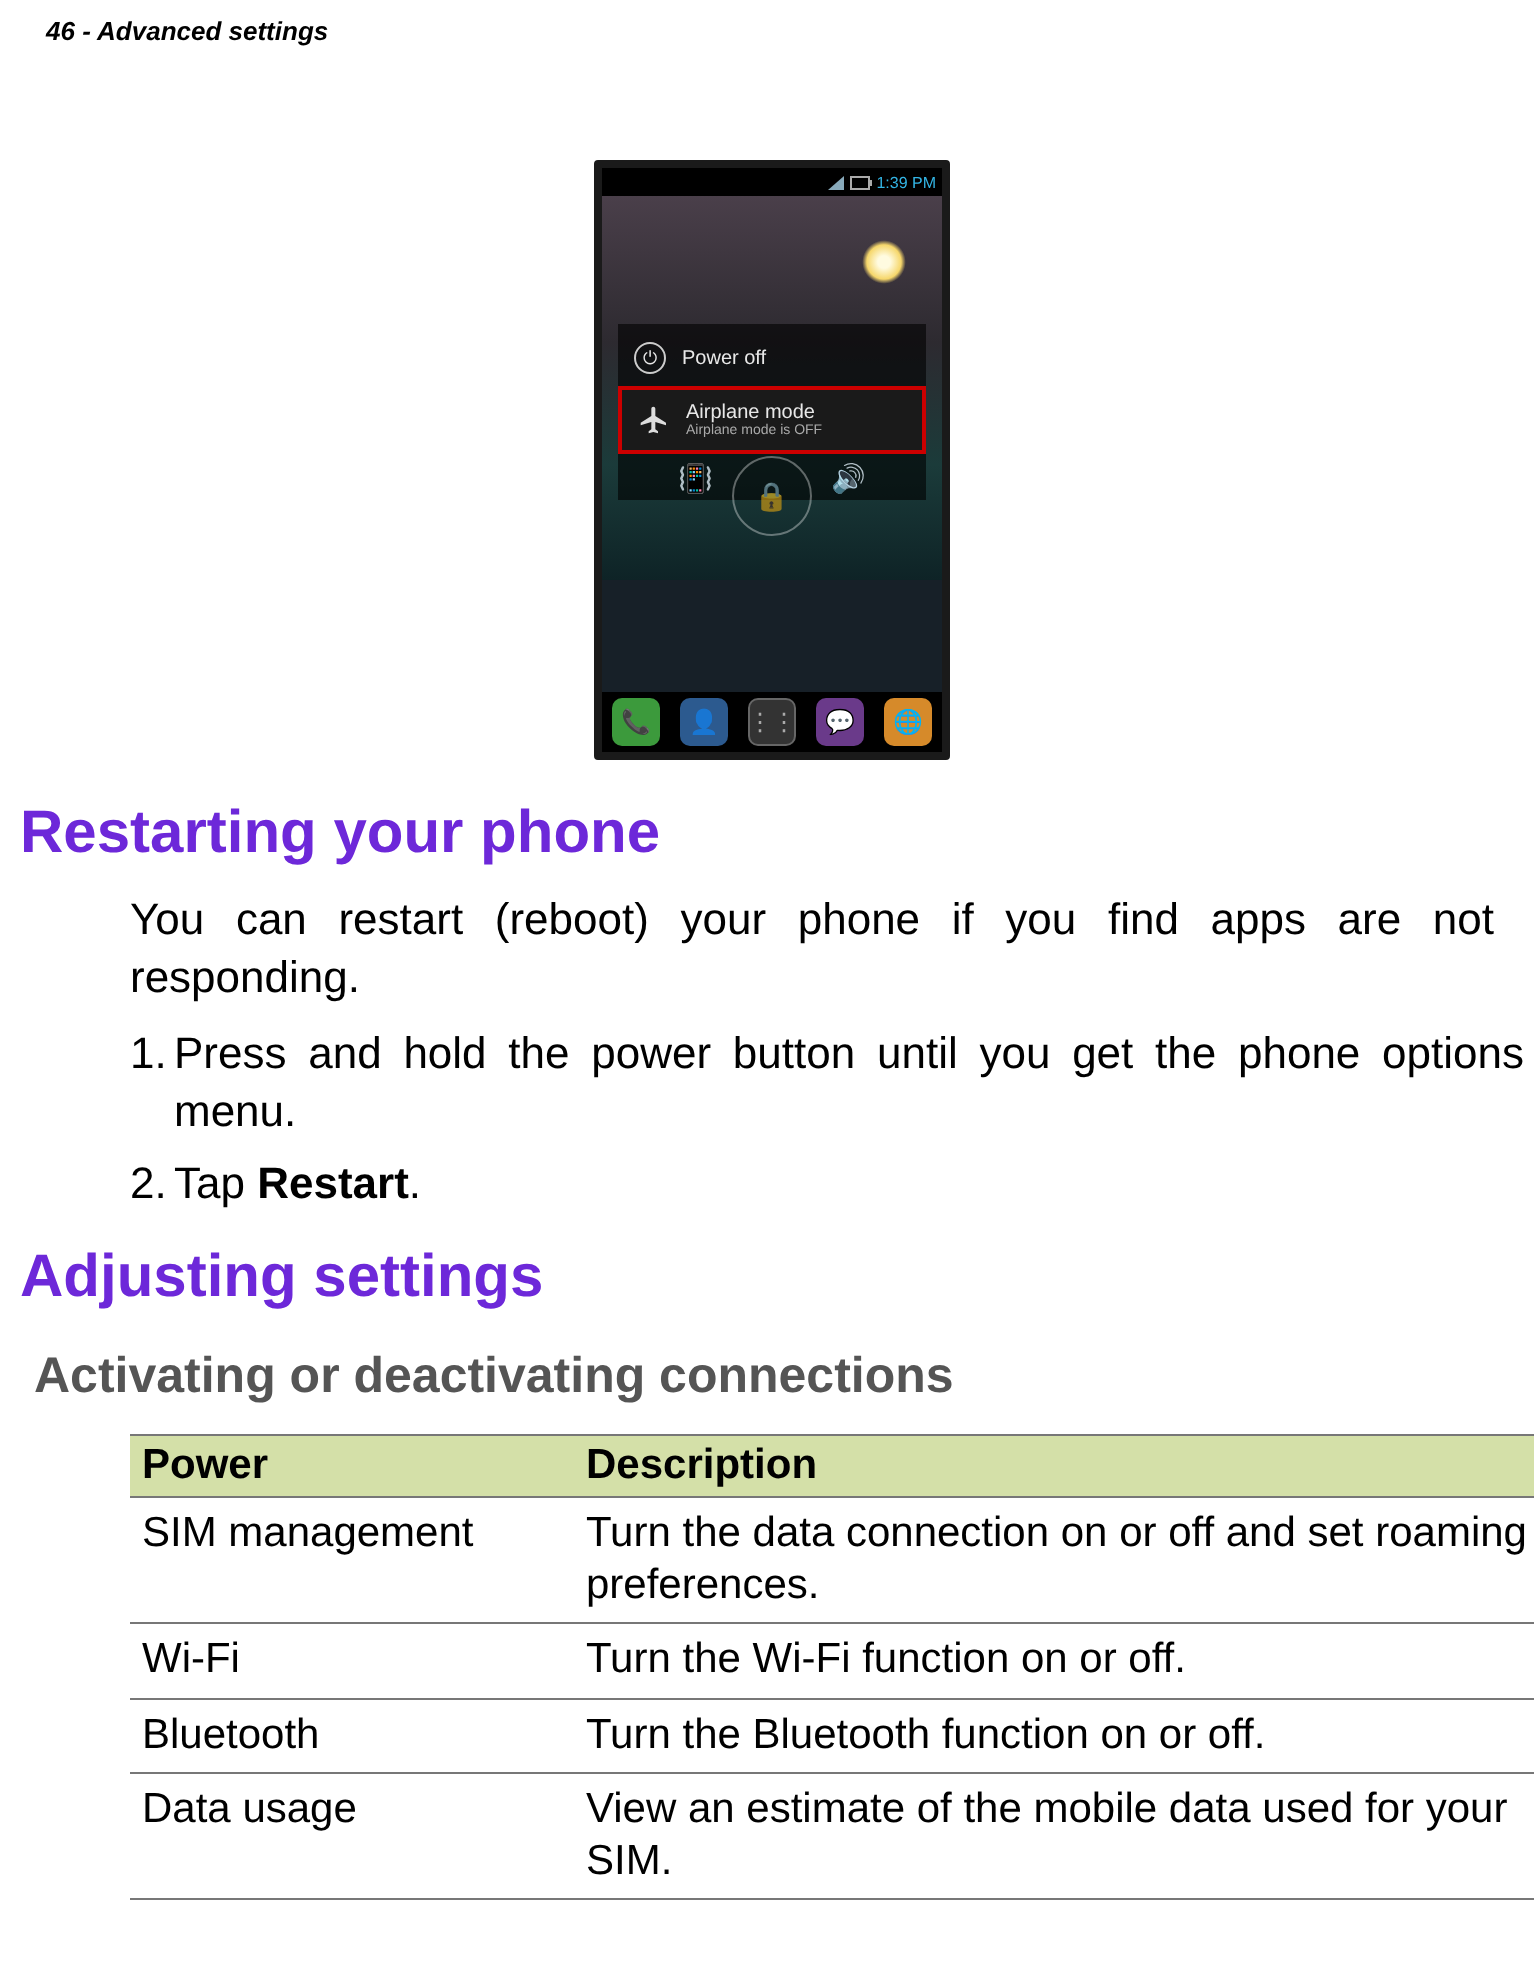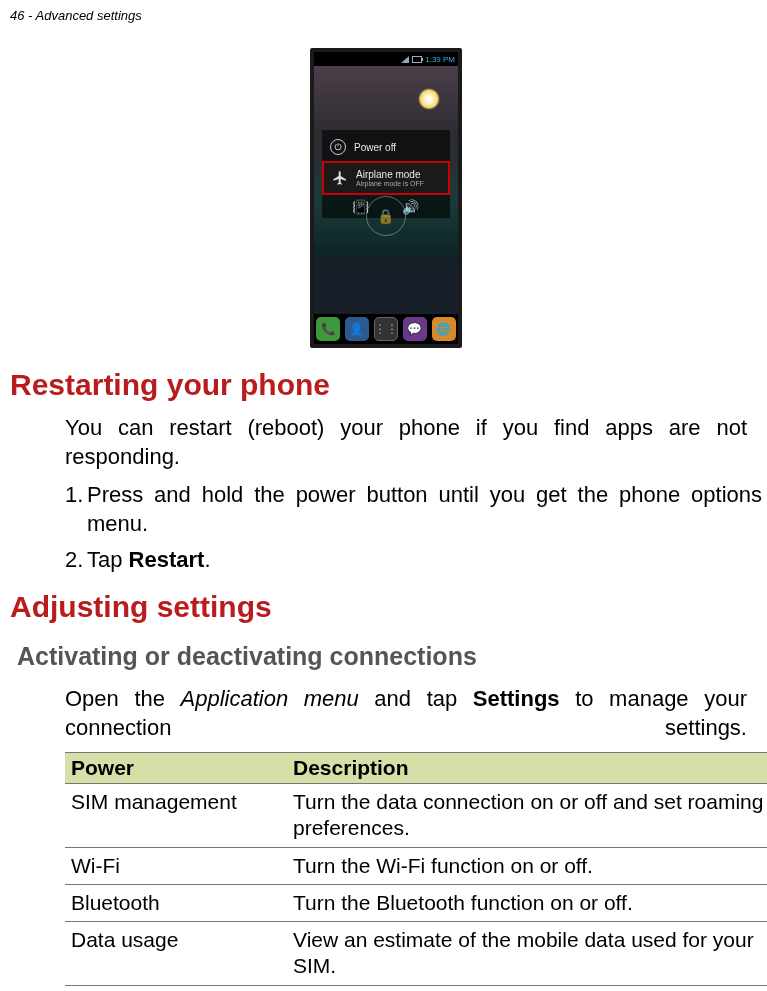--- a/index.html
+++ b/index.html
@@ -8,39 +8,41 @@
       height: 991px;
       background: #ffffff;
       font-family: Arial, Helvetica, sans-serif;
       font-size: 22px;
       color: #000;
       position: relative;
     }
     .page-header {
       font-style: italic;
       font-size: 13px;
-      padding: 8px 0 0 10px;
+      padding: 8px 0 0 23px;
       color: #000;
+      font-weight: bold;
     }
     .content {
       padding: 0 0 0 5px;
     }
     .screenshot-wrap {
       display: flex;
       justify-content: center;
       margin: 25px 0 20px;
     }
     .phone {
-      width: 152px;
+      width: 178px;
       height: 300px;
       border: 4px solid #1a1a1a;
       background: #172028;
       position: relative;
       overflow: hidden;
       border-radius: 2px;
+      margin-top: 32px;
     }
     .statusbar {
       height: 14px;
       background: #000;
       display: flex;
       justify-content: flex-end;
       align-items: center;
       padding: 0 3px;
       font-size: 8px;
       color: #33b5e5;
@@ -119,21 +121,21 @@
       width:24px;height:24px;border-radius:5px;
       display:flex;align-items:center;justify-content:center;font-size:12px;
     }
     .app1{background:#3c9a3c;color:#fff;}
     .app2{background:#2c5a8f;color:#fff;}
     .app3{background:#333;border:1px solid #666;color:#aaa;}
     .app4{background:#6a3a8a;color:#fff;}
     .app5{background:#d68a2a;color:#fff;}
 
     h1.green {
-      color: #b91c1c;
+      color: #6d28d9;
       font-size: 30px;
       font-weight: bold;
       margin: 15px 0 12px 5px;
     }
     h2.gray {
       color: #555;
       font-size: 25px;
       font-weight: bold;
       margin: 18px 0 14px 12px;
     }
@@ -241,23 +243,20 @@
       <span class="txt j">Press and hold the power button until you get the phone options menu.</span>
     </li>
     <li>
       <span class="num">2.</span>
       <span class="txt"><span>Tap </span><span class="bold">Restart</span><span>.</span></span>
     </li>
   </ol>
 
   <h1 class="green">Adjusting settings</h1>
   <h2 class="gray">Activating or deactivating connections</h2>
-  <p class="body-text j">
-    <span>Open the </span><span class="italic">Application menu</span><span> and tap </span><span class="bold">Settings</span><span> to manage your connection settings.</span>
-  </p>
 
   <table class="settings">
     <thead>
       <tr>
         <th>Power</th>
         <th>Description</th>
       </tr>
     </thead>
     <tbody>
       <tr>

